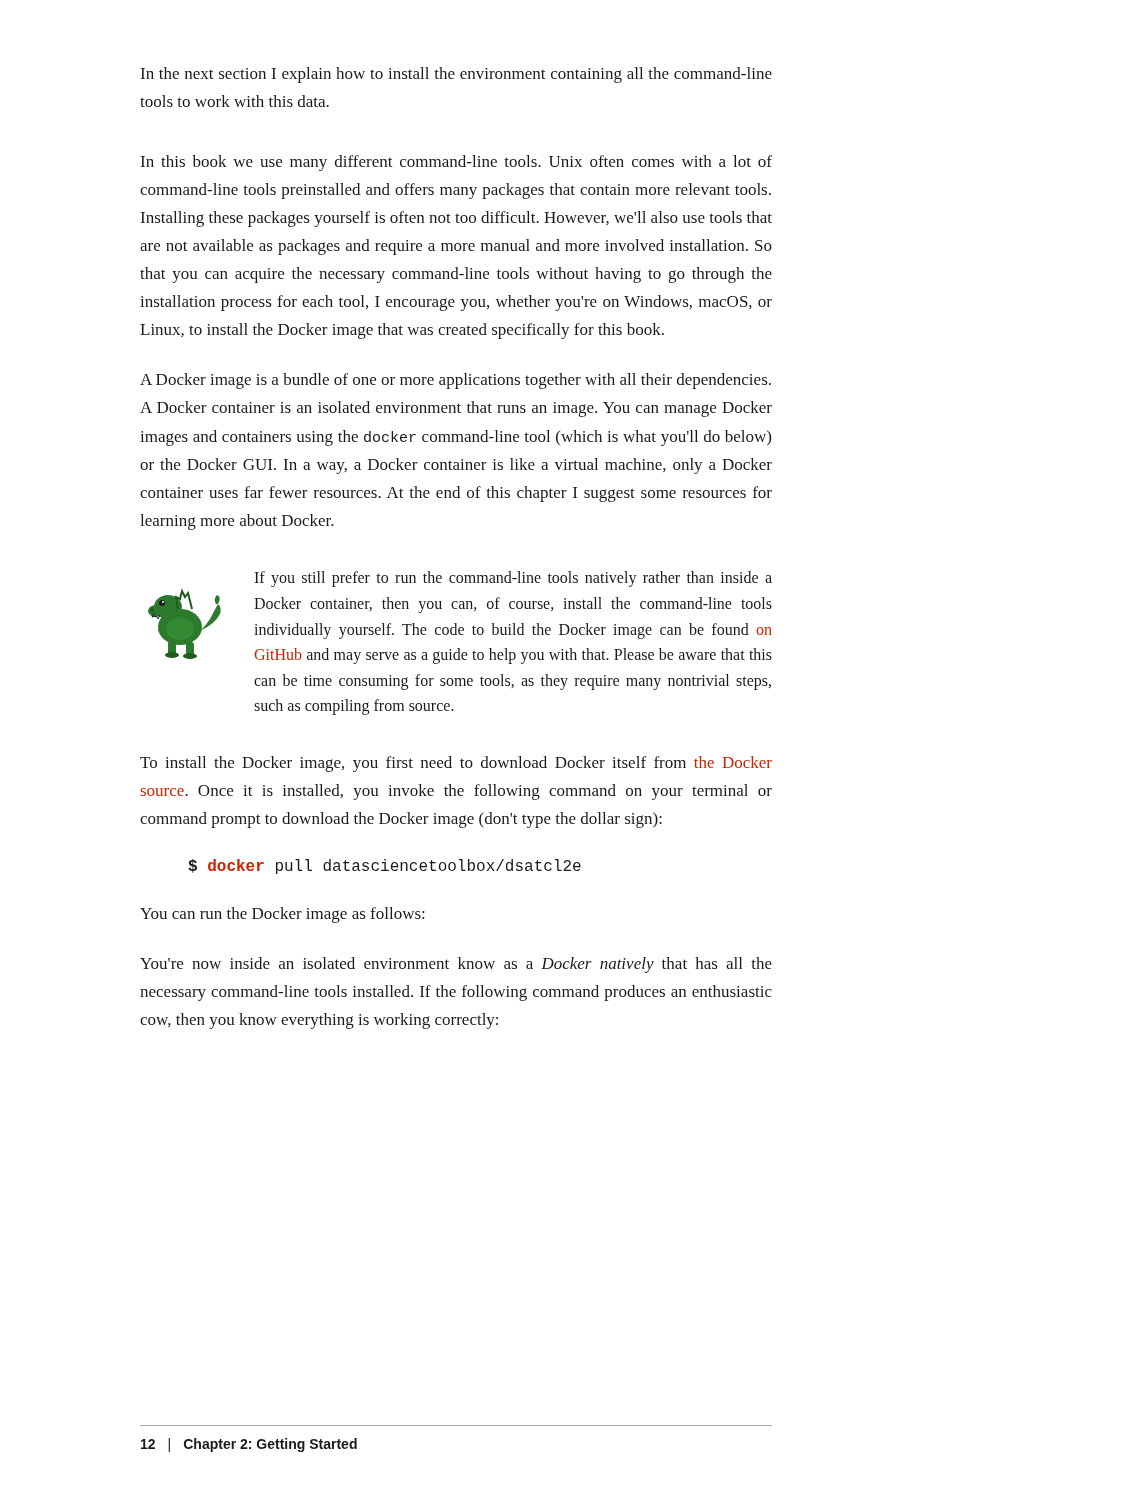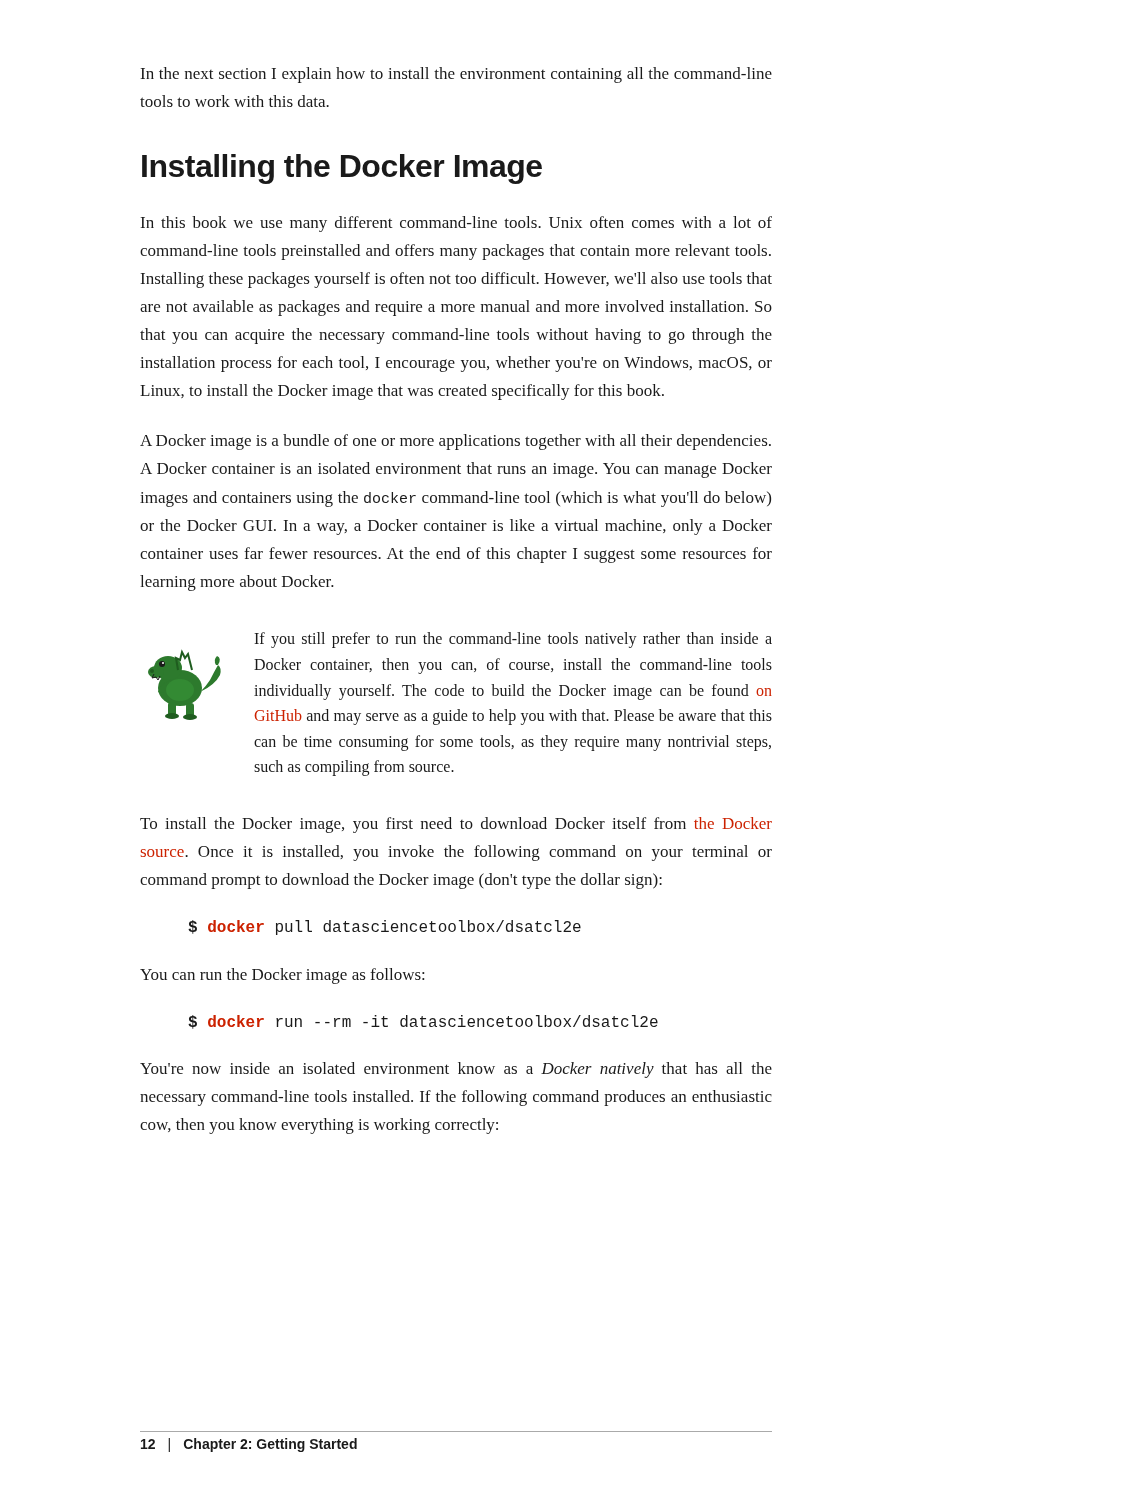--- a/index.html
+++ b/index.html
@@ -107,21 +107,21 @@
     .italic-em {
       font-style: italic;
     }
 
     .footer-bar {
       position: absolute;
       bottom: 48px;
       left: 140px;
       right: 140px;
       border-top: 1px solid #aaaaaa;
-      padding-top: 4px;
+      padding-top: 10px;
       display: flex;
       flex-direction: row;
       gap: 12px;
     }
 
     .footer-page-num {
       font-size: 14px;
       font-weight: bold;
       font-family: Arial, sans-serif;
     }
@@ -143,21 +143,20 @@
       height: 90px;
     }
   </style>
 </head>
 <body>
 
 <div class="page">
 
   <p class="intro-paragraph">In the next section I explain how to install the environment containing all the command-line tools to work with this data.</p>
 
-  <h2 class="section-heading">Installing the Docker Image</h2>
 
   <p class="body-paragraph">In this book we use many different command-line tools. Unix often comes with a lot of command-line tools preinstalled and offers many packages that contain more relevant tools. Installing these packages yourself is often not too difficult. However, we'll also use tools that are not available as packages and require a more manual and more involved installation. So that you can acquire the necessary command-line tools without having to go through the installation process for each tool, I encourage you, whether you're on Windows, macOS, or Linux, to install the Docker image that was created specifically for this book.</p>
 
   <p class="body-paragraph">
     <span>A Docker image is a bundle of one or more applications together with all their dependencies. A Docker container is an isolated environment that runs an image. You can manage Docker images and containers using the </span><code class="code-inline">docker</code><span> command-line tool (which is what you'll do below) or the Docker GUI. In a way, a Docker container is like a virtual machine, only a Docker container uses far fewer resources. At the end of this chapter I suggest some resources for learning more about Docker.</span>
   </p>
 
   <div class="note-box">
 
     <div class="note-icon">
@@ -202,23 +201,20 @@
   <p class="body-paragraph">
     <span>To install the Docker image, you first need to download Docker itself from </span><a class="link-red" href="#">the Docker source</a><span>. Once it is installed, you invoke the following command on your terminal or command prompt to download the Docker image (don't type the dollar sign):</span>
   </p>
 
   <div class="code-block">
     <span class="cmd-dollar">$ </span><span class="cmd-docker">docker</span><span class="cmd-rest"> pull datasciencetoolbox/dsatcl2e</span>
   </div>
 
   <p class="body-paragraph">You can run the Docker image as follows:</p>
 
-  <div class="code-block">
-    <span class="cmd-dollar">$ </span><span class="cmd-docker">docker</span><span class="cmd-rest"> run --rm -it datasciencetoolbox/dsatcl2e</span>
-  </div>
 
   <p class="body-paragraph">
     <span>You're now inside an isolated environment know as a </span><em class="italic-em">Docker natively</em><span> that has all the necessary command-line tools installed. If the following command produces an enthusiastic cow, then you know everything is working correctly:</span>
   </p>
 
   <div class="footer-bar">
     <span class="footer-page-num">12</span>
     <span class="footer-separator">|</span>
     <span class="footer-chapter">Chapter 2: Getting Started</span>
   </div>

